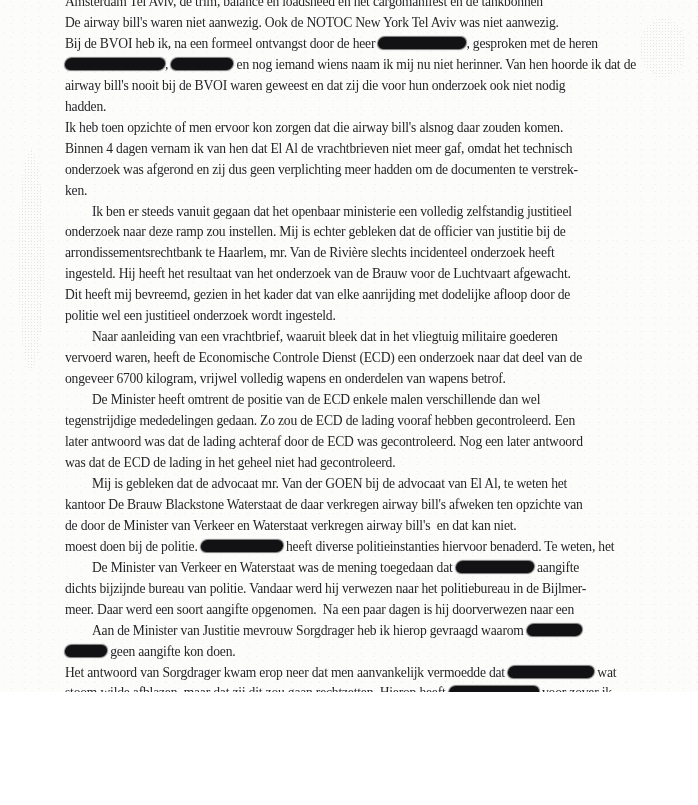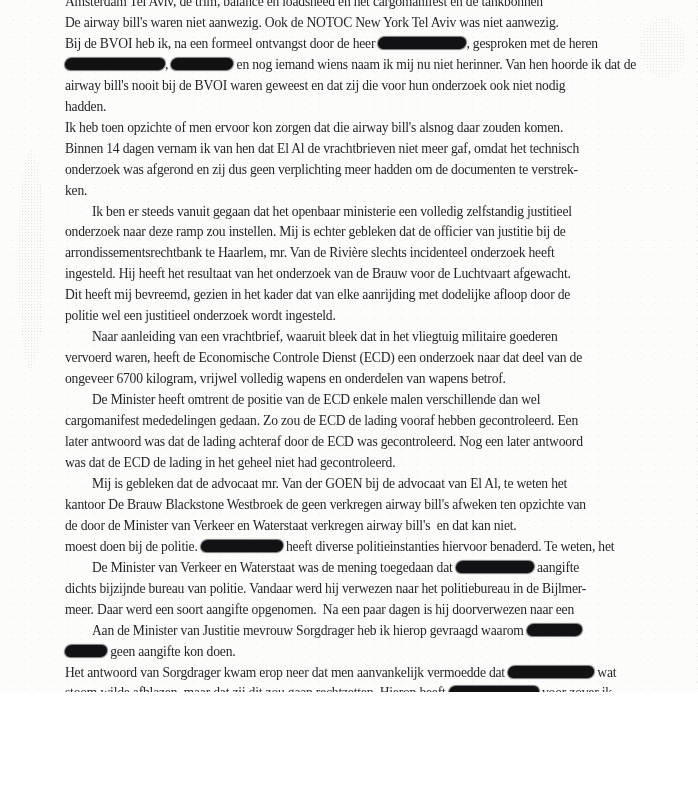--- a/index.html
+++ b/index.html
@@ -65,38 +65,38 @@
   <div class="noise-cluster cluster-left-mid"></div>
 
   <div class="text-block">
       <div class="line">Amsterdam Tel Aviv, de trim, balance en loadsheed en het cargomanifest en de tankbonnen</div>
       <div class="line">De airway bill's waren niet aanwezig. Ook de NOTOC New York Tel Aviv was niet aanwezig.</div>
       <div class="line">Bij de BVOI heb ik, na een formeel ontvangst door de heer <span class="redaction" style="width: 88px;"></span>, gesproken met de heren</div>
       <div class="line"><span class="redaction" style="width: 100px;"></span>, <span class="redaction" style="width: 62px;"></span> en nog iemand wiens naam ik mij nu niet herinner. Van hen hoorde ik dat de</div>
       <div class="line">airway bill's nooit bij de BVOI waren geweest en dat zij die voor hun onderzoek ook niet nodig</div>
       <div class="line">hadden.</div>
       <div class="line">Ik heb toen opzichte of men ervoor kon zorgen dat die airway bill's alsnog daar zouden komen.</div>
-      <div class="line">Binnen 14 dagen vernam ik van hen dat El Al de vrachtbrieven niet meer gaf, omdat het technisch</div>
+      <div class="line">Binnen 4 dagen vernam ik van hen dat El Al de vrachtbrieven niet meer gaf, omdat het technisch</div>
       <div class="line">onderzoek was afgerond en zij dus geen verplichting meer hadden om de documenten te verstrek-</div>
       <div class="line">ken.</div>
       <div class="line indent">Ik ben er steeds vanuit gegaan dat het openbaar ministerie een volledig zelfstandig justitieel</div>
       <div class="line">onderzoek naar deze ramp zou instellen. Mij is echter gebleken dat de officier van justitie bij de</div>
       <div class="line">arrondissementsrechtbank te Haarlem, mr. Van de Rivière slechts incidenteel onderzoek heeft</div>
       <div class="line">ingesteld. Hij heeft het resultaat van het onderzoek van de Brauw voor de Luchtvaart afgewacht.</div>
       <div class="line">Dit heeft mij bevreemd, gezien in het kader dat van elke aanrijding met dodelijke afloop door de</div>
       <div class="line">politie wel een justitieel onderzoek wordt ingesteld.</div>
       <div class="line indent">Naar aanleiding van een vrachtbrief, waaruit bleek dat in het vliegtuig militaire goederen</div>
       <div class="line">vervoerd waren, heeft de Economische Controle Dienst (ECD) een onderzoek naar dat deel van de</div>
       <div class="line">ongeveer 6700 kilogram, vrijwel volledig wapens en onderdelen van wapens betrof.</div>
       <div class="line indent">De Minister heeft omtrent de positie van de ECD enkele malen verschillende dan wel</div>
-      <div class="line">cargomanifest mededelingen gedaan. Zo zou de ECD de lading vooraf hebben gecontroleerd. Een</div>
+      <div class="line">tegenstrijdige mededelingen gedaan. Zo zou de ECD de lading vooraf hebben gecontroleerd. Een</div>
       <div class="line">later antwoord was dat de lading achteraf door de ECD was gecontroleerd. Nog een later antwoord</div>
       <div class="line">was dat de ECD de lading in het geheel niet had gecontroleerd.</div>
       <div class="line indent">Mij is gebleken dat de advocaat mr. Van der GOEN bij de advocaat van El Al, te weten het</div>
-      <div class="line">kantoor De Brauw Blackstone Westbroek de geen verkregen airway bill's afweken ten opzichte van</div>
+      <div class="line">kantoor De Brauw Blackstone Waterstaat de daar verkregen airway bill's afweken ten opzichte van</div>
       <div class="line">de door de Minister van Verkeer en Waterstaat verkregen airway bill's  en dat kan niet.</div>
       <div class="line">moest doen bij de politie. <span class="redaction" style="width: 82px;"></span> heeft diverse politieinstanties hiervoor benaderd. Te weten, het</div>
       <div class="line indent">De Minister van Verkeer en Waterstaat was de mening toegedaan dat <span class="redaction" style="width: 78px;"></span> aangifte</div>
       <div class="line">dichts bijzijnde bureau van politie. Vandaar werd hij verwezen naar het politiebureau in de Bijlmer-</div>
       <div class="line">meer. Daar werd een soort aangifte opgenomen.  Na een paar dagen is hij doorverwezen naar een</div>
       <div class="line indent">Aan de Minister van Justitie mevrouw Sorgdrager heb ik hierop gevraagd waarom <span class="redaction" style="width: 55px;"></span></div>
       <div class="line"><span class="redaction" style="width: 42px;"></span> geen aangifte kon doen.</div>
       <div class="line">Het antwoord van Sorgdrager kwam erop neer dat men aanvankelijk vermoedde dat <span class="redaction" style="width: 86px;"></span> wat</div>
       <div class="line">stoom wilde afblazen, maar dat zij dit zou gaan rechtzetten. Hierop heeft <span class="redaction" style="width: 90px;"></span> voor zover ik</div>
     </div>

